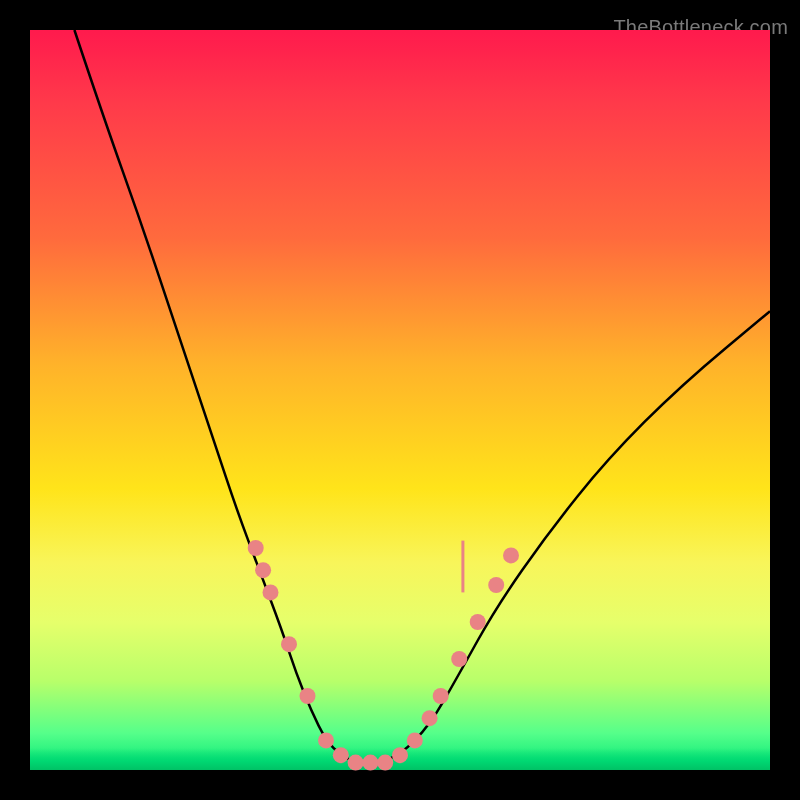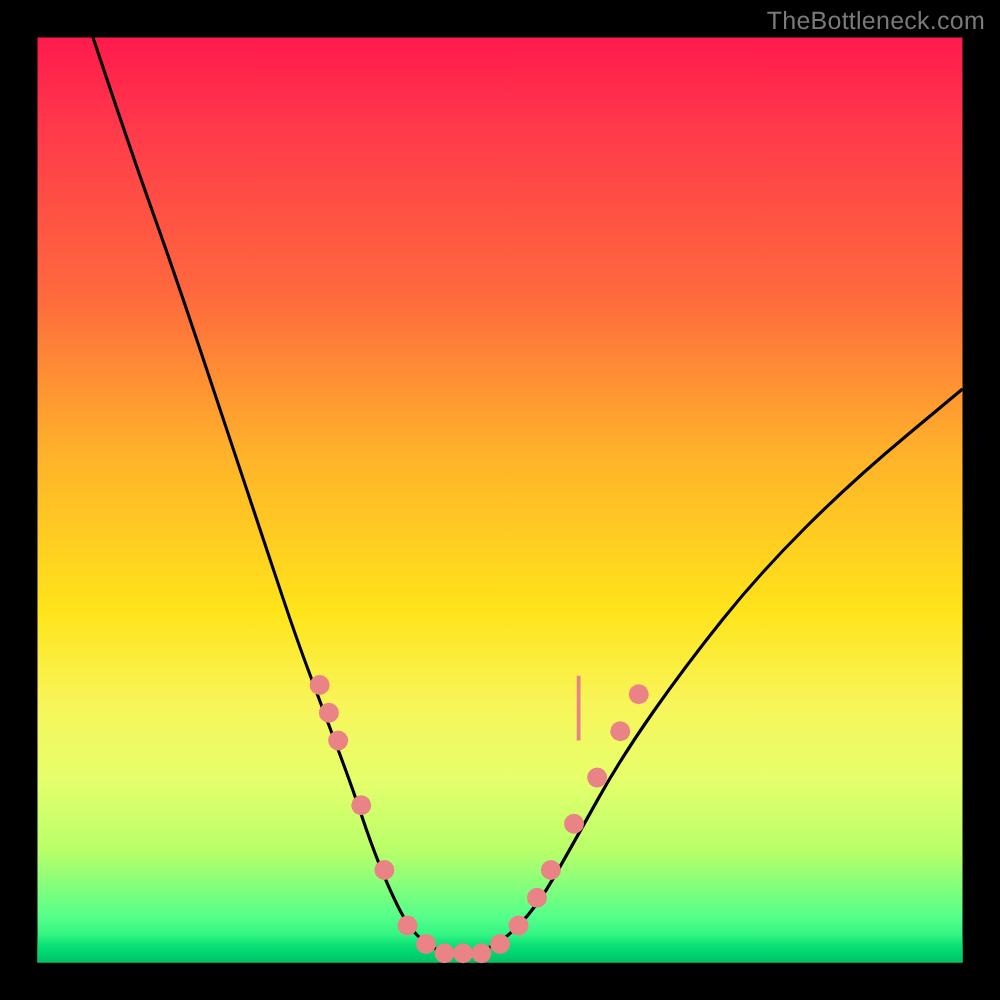--- a/index.html
+++ b/index.html
@@ -44,21 +44,21 @@
     
     position: absolute;
     left: 0;
     bottom: 0;
     width: 100%;
     height: 22px;
     background: linear-gradient(to bottom, rgba(0,230,118,0) 0%, #00d872 60%, #00c265 100%);
   }
   .watermark {
     position: absolute;
-    top: 6px;
+    top: 16px;
     right: 12px;
     color: #7a7a7a;
     font-size: 20px;
     letter-spacing: 0.2px;
     user-select: none;
   }
   svg.curve {
     position: absolute;
     left: 0;
     top: 0;

